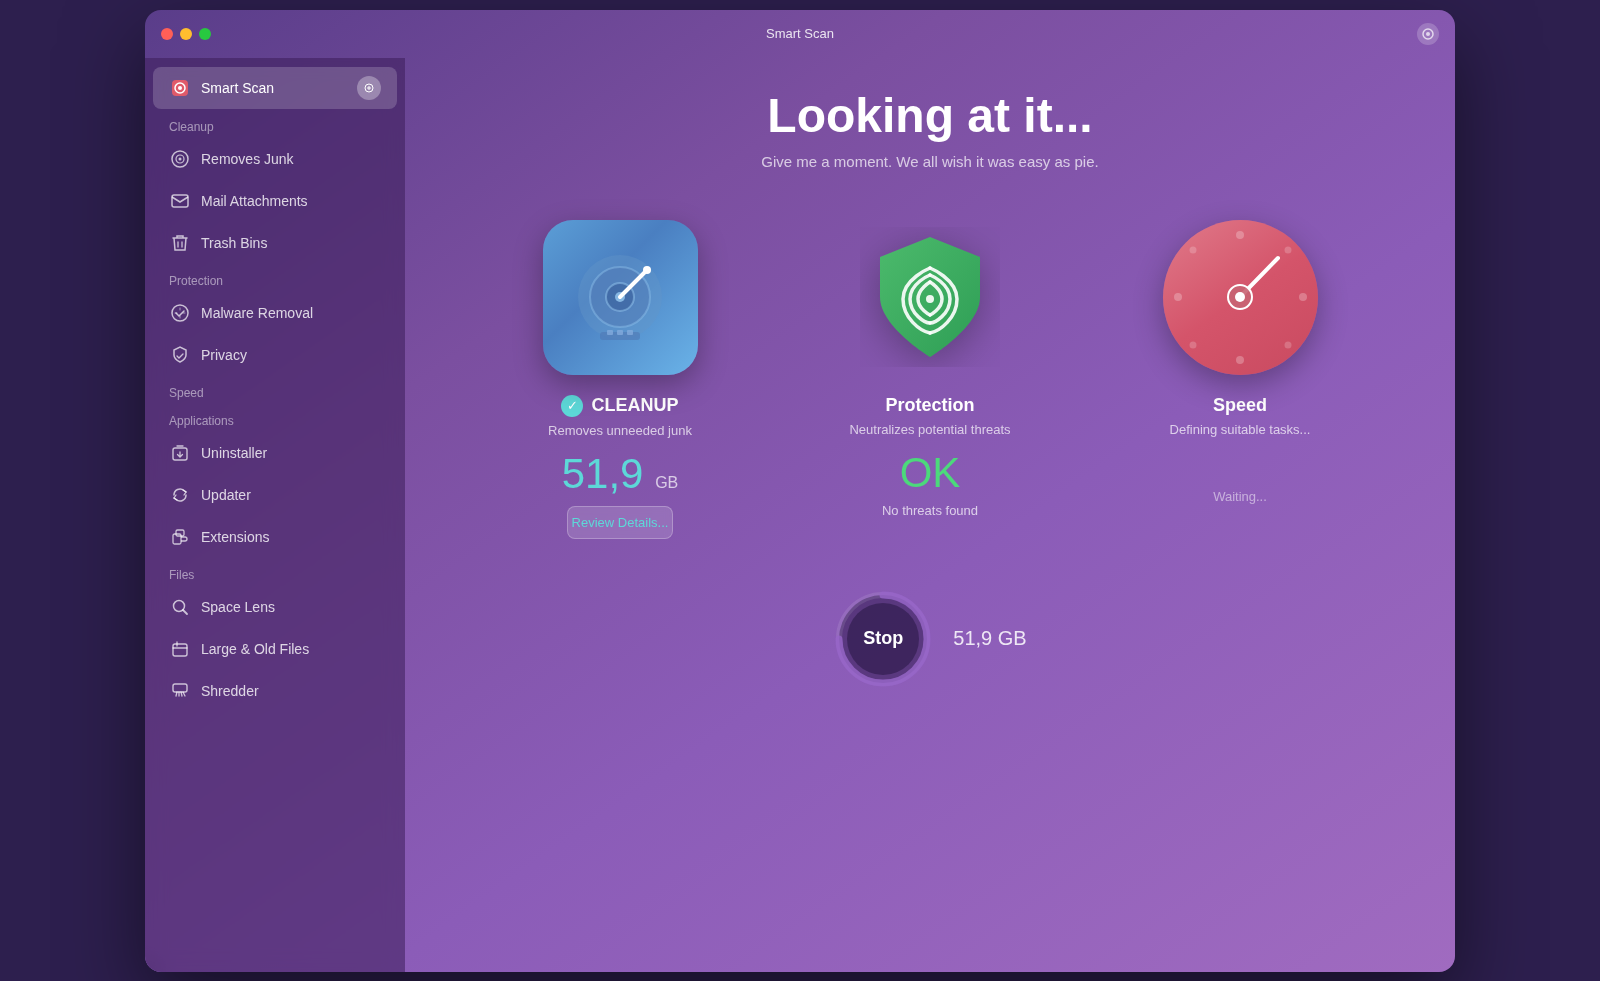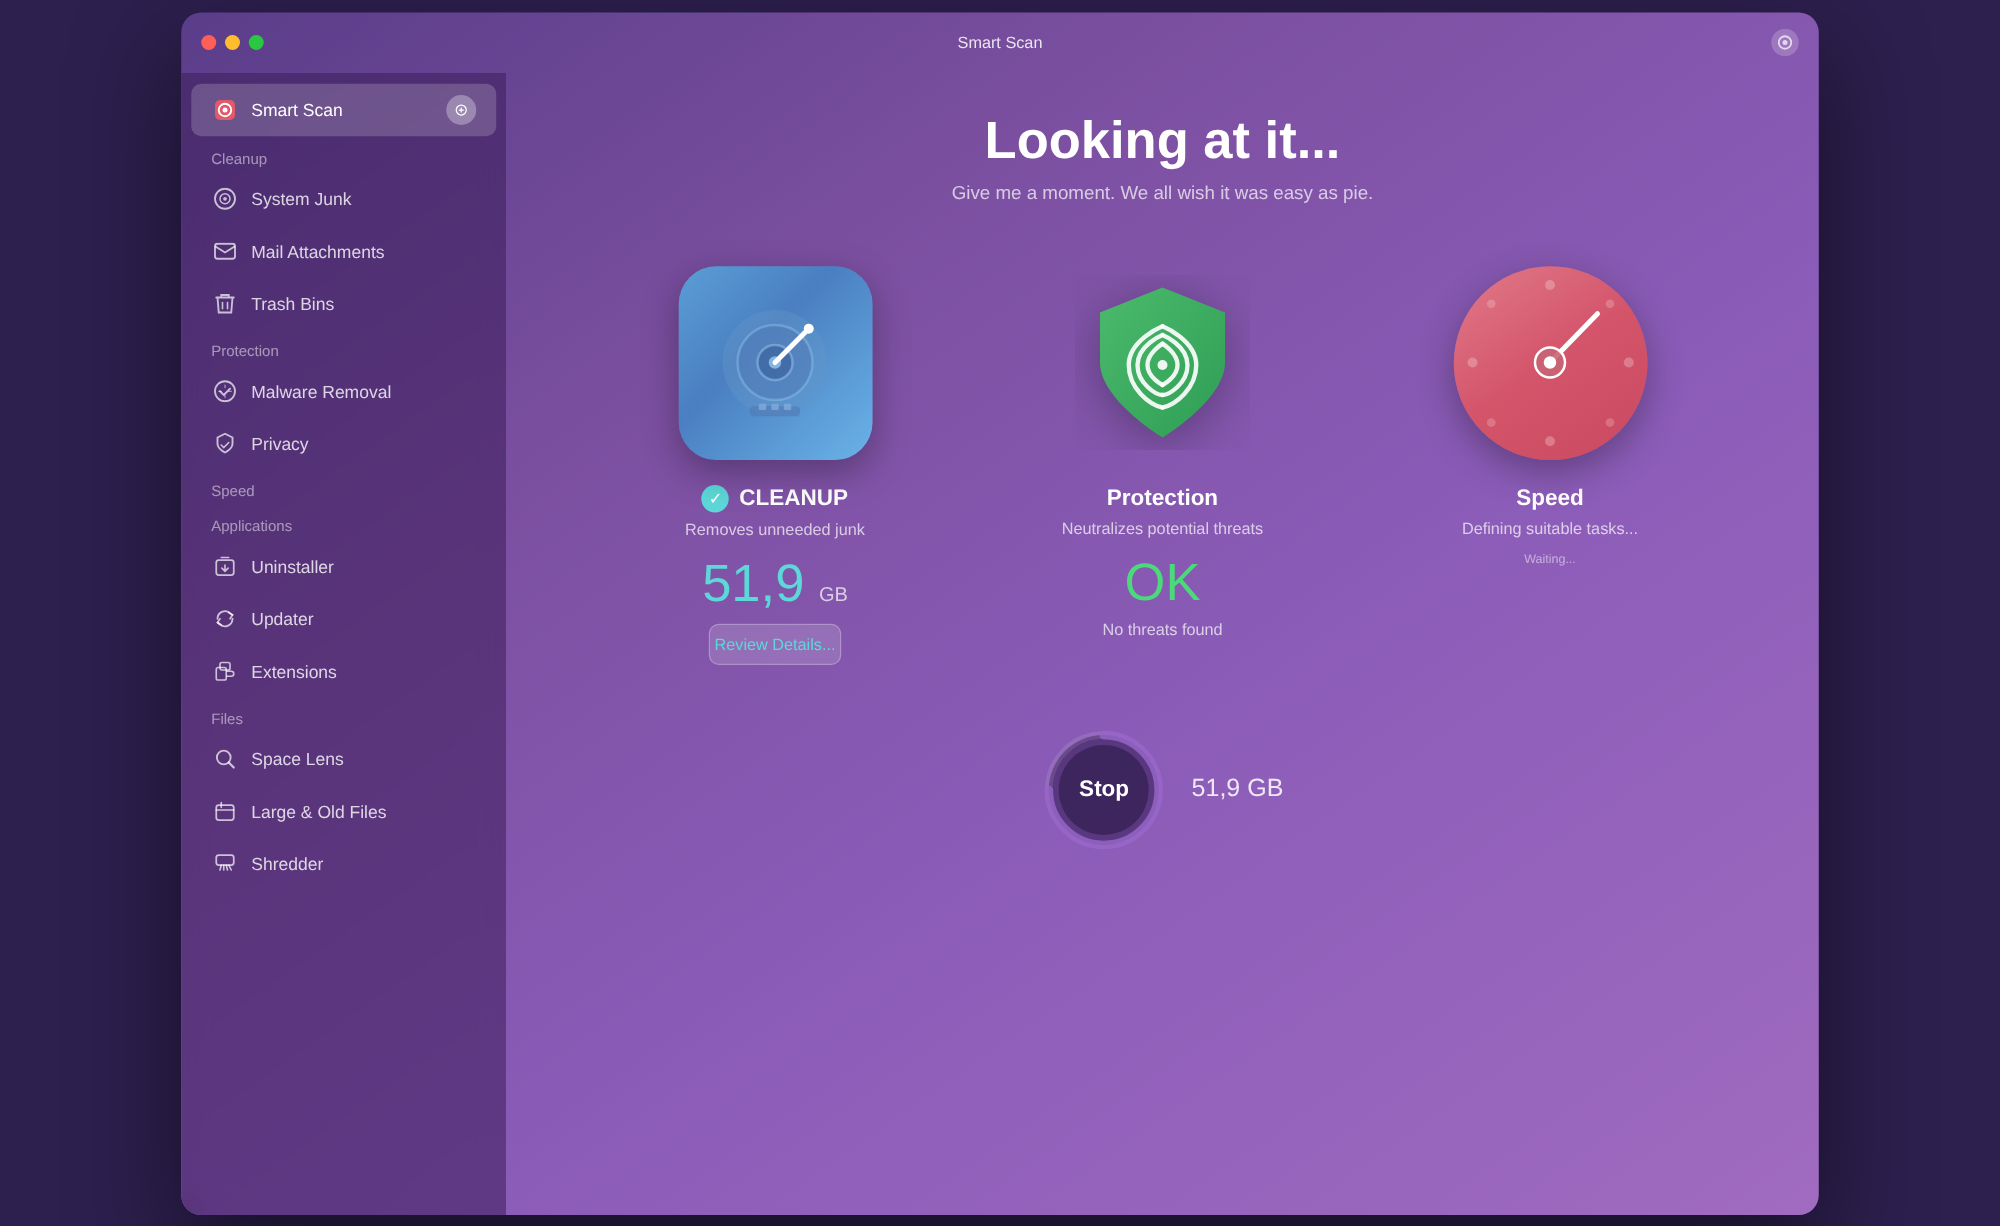--- a/index.html
+++ b/index.html
@@ -145,21 +145,21 @@
       flex: 1;
       display: flex;
       flex-direction: column;
       align-items: center;
       padding: 30px 40px;
       position: relative;
       overflow: hidden;
     }
 
     .main-title {
-      font-size: 42px;
+      font-size: 48px;
       font-weight: 700;
       color: white;
       margin-bottom: 10px;
       text-align: center;
     }
 
     .main-subtitle {
       font-size: 15px;
       color: rgba(255,255,255,0.7);
       margin-bottom: 50px;
@@ -282,23 +282,24 @@
       border: 1px solid rgba(255,255,255,0.25);
       color: #5dd8d8;
       font-size: 13px;
       padding: 8px 4px;
       border-radius: 8px;
       cursor: pointer;
       backdrop-filter: blur(4px);
     }
 
     .waiting-label {
-      font-size: 10px;
+      font-size: 13px;
       color: rgba(255,255,255,0.5);
       text-align: center;
+      margin-top: 40px;
     }
 
     
     .stop-area {
       display: flex;
       align-items: center;
       gap: 20px;
       margin-top: 10px;
     }
 
@@ -390,21 +391,21 @@
       <div class="sidebar-section-label">Cleanup</div>
 
       <div class="sidebar-item">
         <div class="sidebar-icon">
           <svg width="18" height="18" viewBox="0 0 18 18" fill="none">
             <circle cx="9" cy="9" r="8" stroke="rgba(255,255,255,0.7)" stroke-width="1.5" fill="none"></circle>
             <circle cx="9" cy="9" r="4" stroke="rgba(255,255,255,0.7)" stroke-width="1.2" fill="none"></circle>
             <circle cx="9" cy="9" r="1.5" fill="rgba(255,255,255,0.7)"></circle>
           </svg>
         </div>
-        <span>System Junk</span>
+        <span>Removes Junk</span>
       </div>
 
       <div class="sidebar-item">
         <div class="sidebar-icon">
           <svg width="18" height="14" viewBox="0 0 18 14" fill="none">
             <rect x="1" y="1" width="16" height="12" rx="2" stroke="rgba(255,255,255,0.7)" stroke-width="1.5" fill="none"></rect>
             <path d="M1 3l8 5 8-5" stroke="rgba(255,255,255,0.7)" stroke-width="1.5"></path>
           </svg>
         </div>
         <span>Mail Attachments</span>

